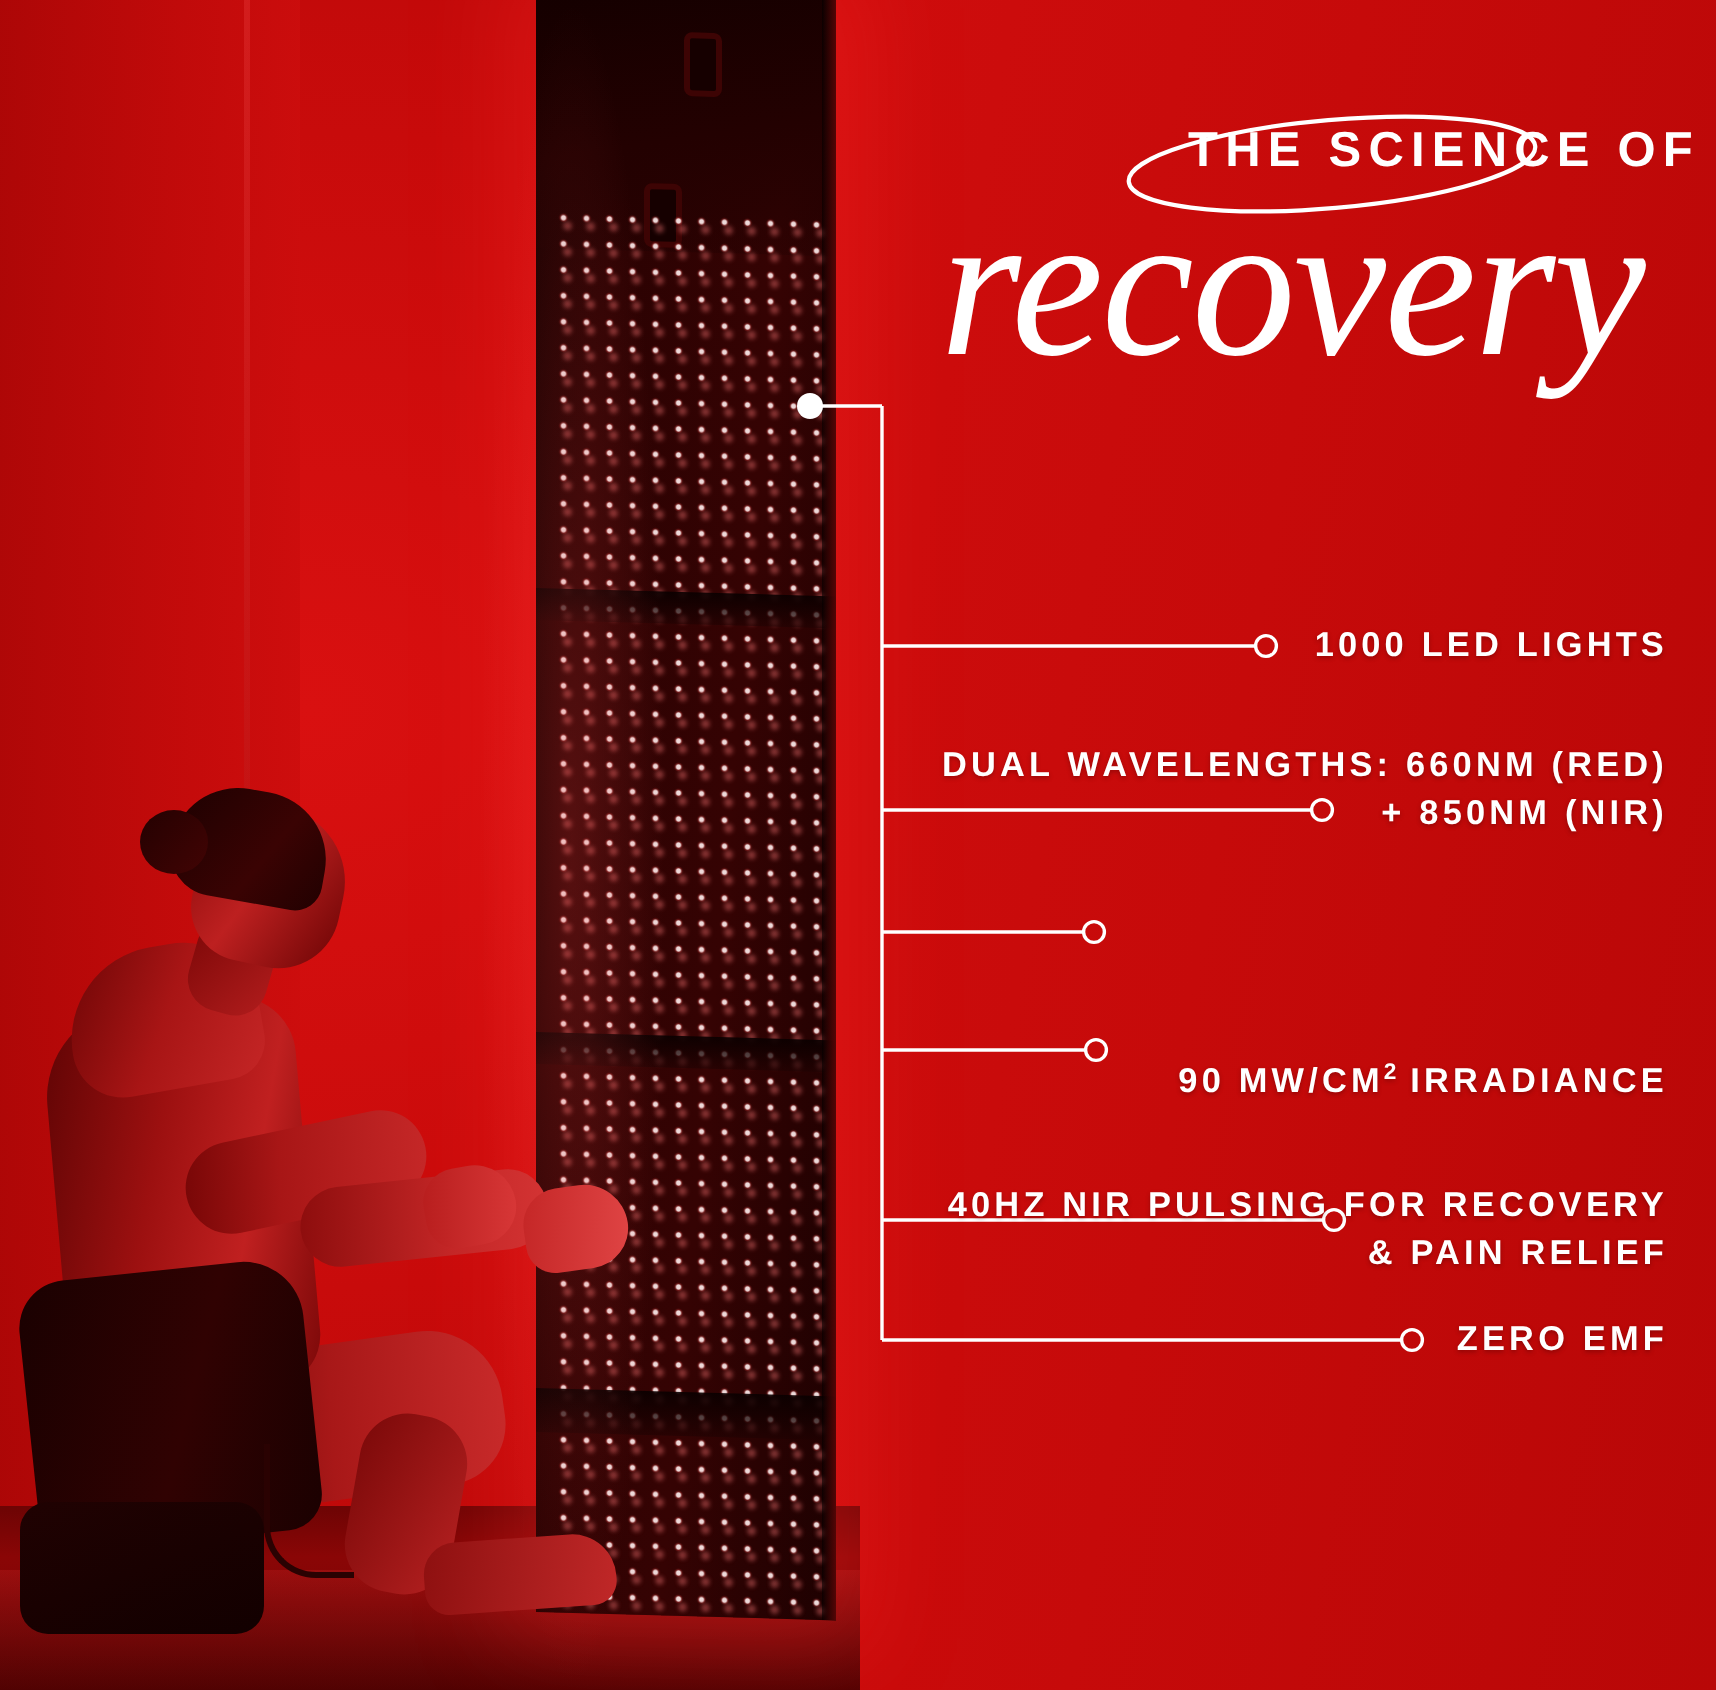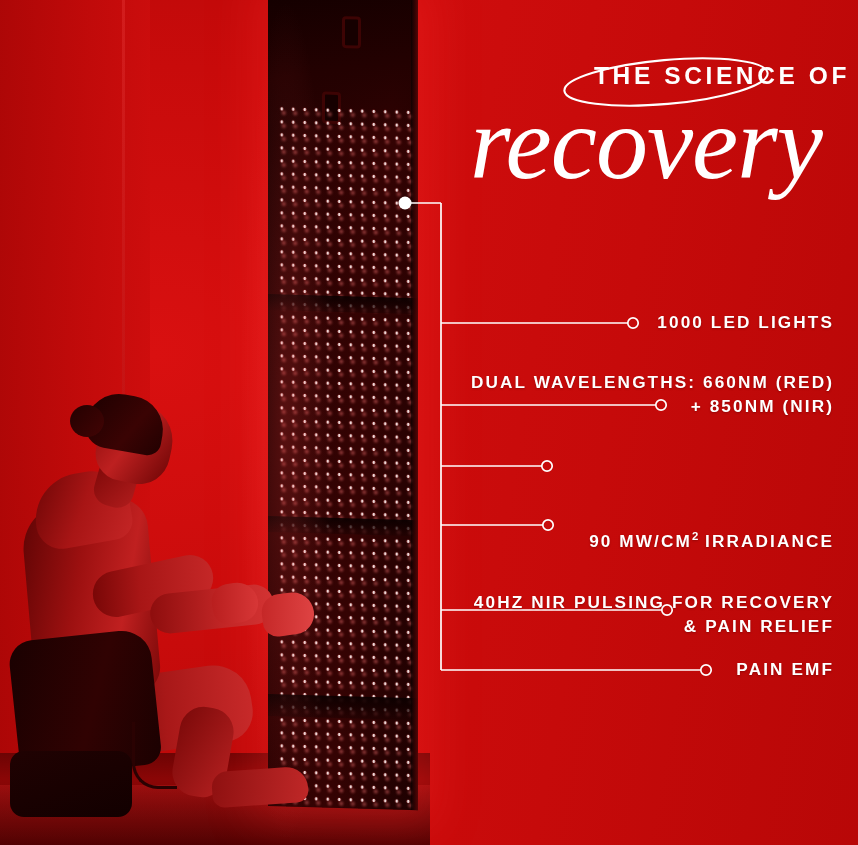--- a/index.html
+++ b/index.html
@@ -355,16 +355,16 @@
         <circle cx="667" cy="610" r="5.2" fill="none" stroke="#ffffff" stroke-width="1.7"></circle>
         <circle cx="706" cy="670" r="5.2" fill="none" stroke="#ffffff" stroke-width="1.7"></circle>
       </g>
   </svg>
 
   <div class="features">
     <div class="feature" style="top:310px;">1000 LED LIGHTS</div>
     <div class="feature" style="top:370px;">DUAL WAVELENGTHS: 660NM (RED)<br>+ 850NM (NIR)</div>
     <div class="feature" style="top:528px;">90 MW/CM<sup>2</sup> IRRADIANCE</div>
     <div class="feature" style="top:590px;">40HZ NIR PULSING FOR RECOVERY<br>&amp; PAIN RELIEF</div>
-    <div class="feature" style="top:657px;">PAIN EMF</div>
+    <div class="feature" style="top:657px;">ZERO EMF</div>
   </div>
 
 </div>
 
 </body></html>

